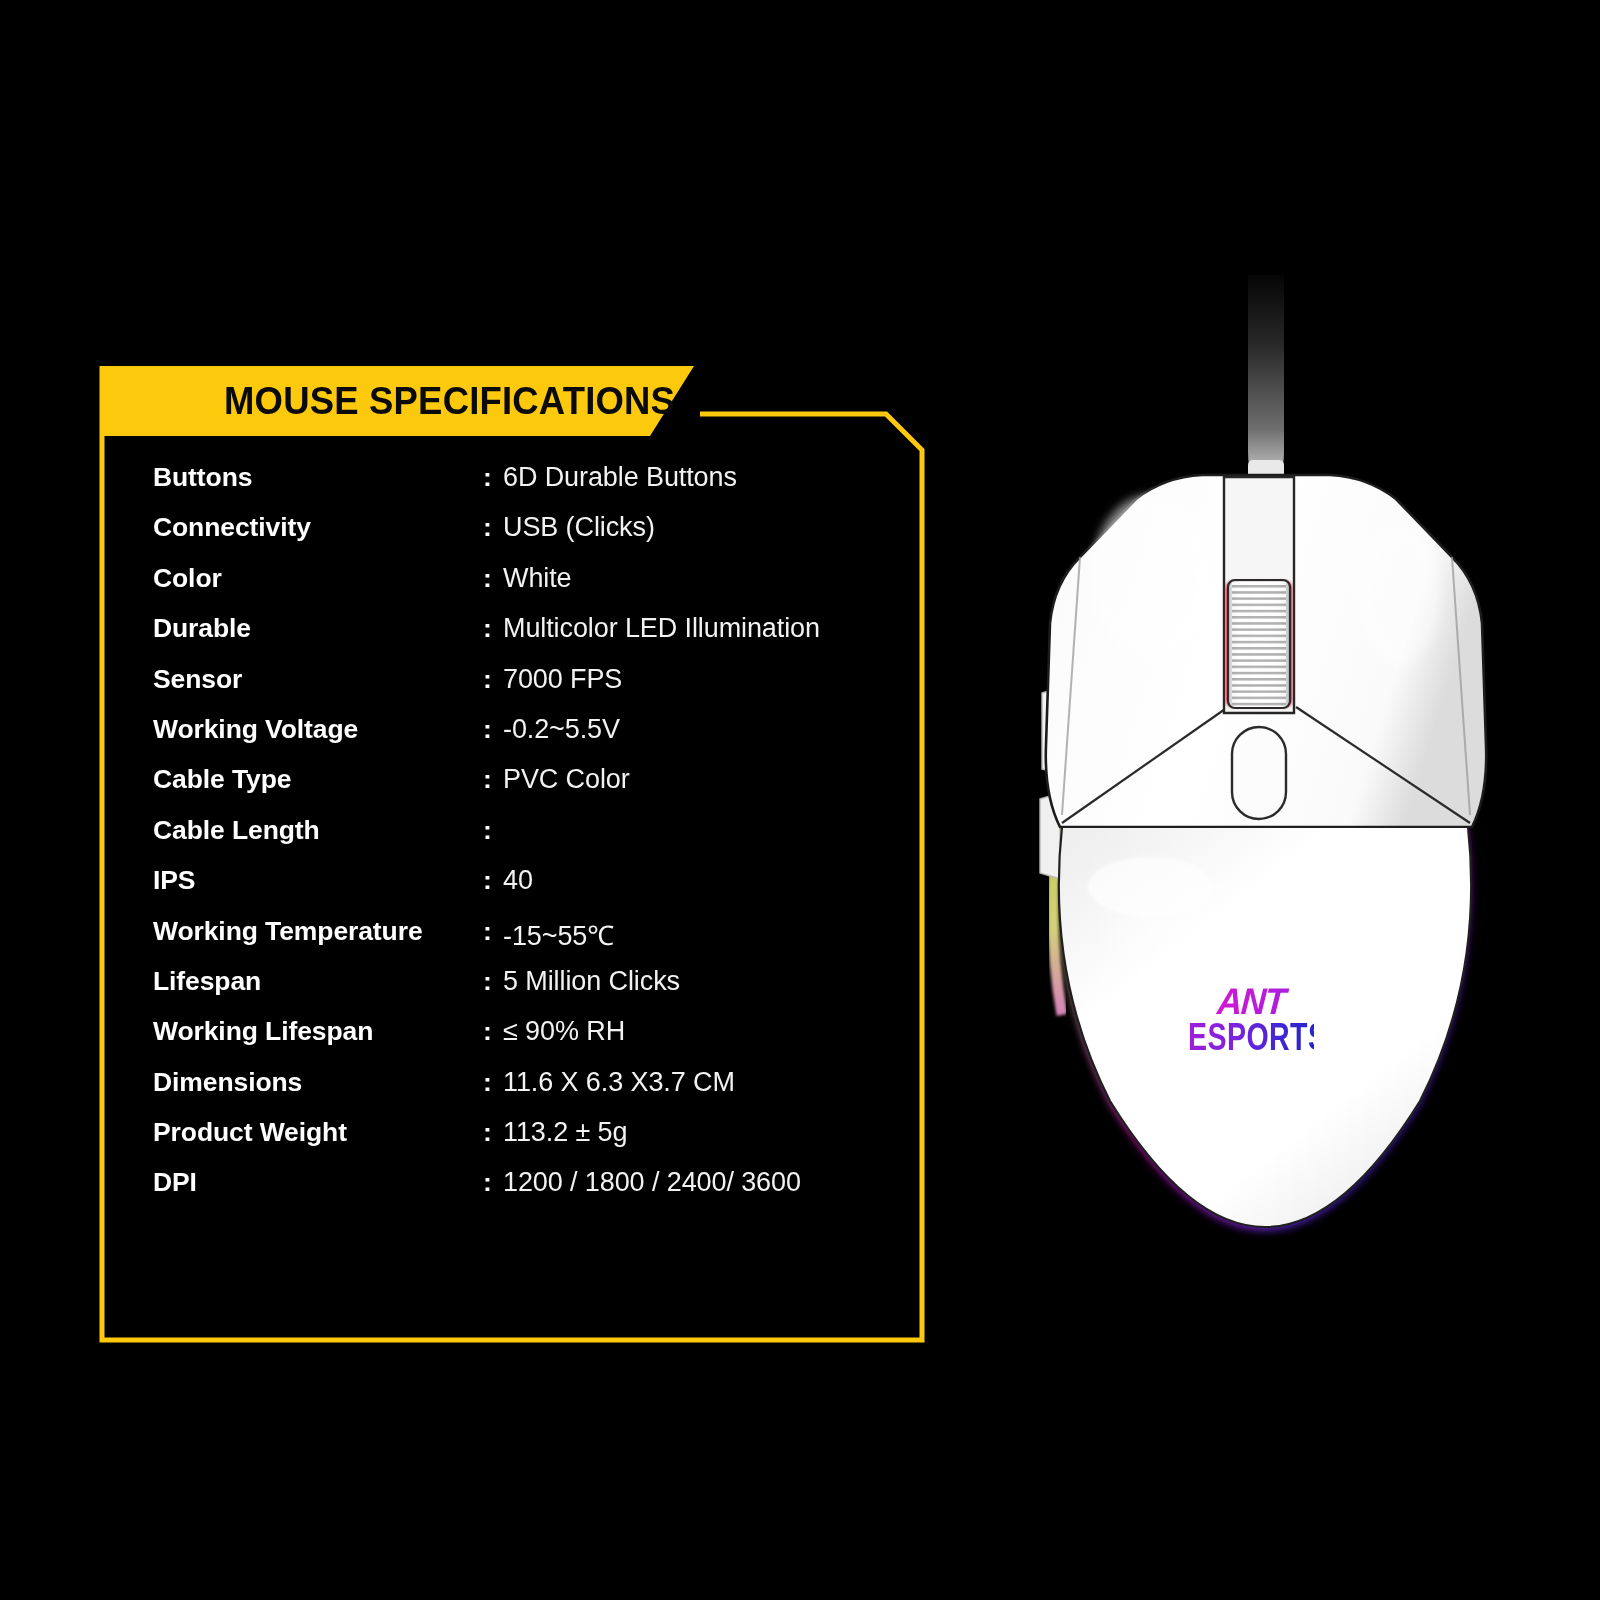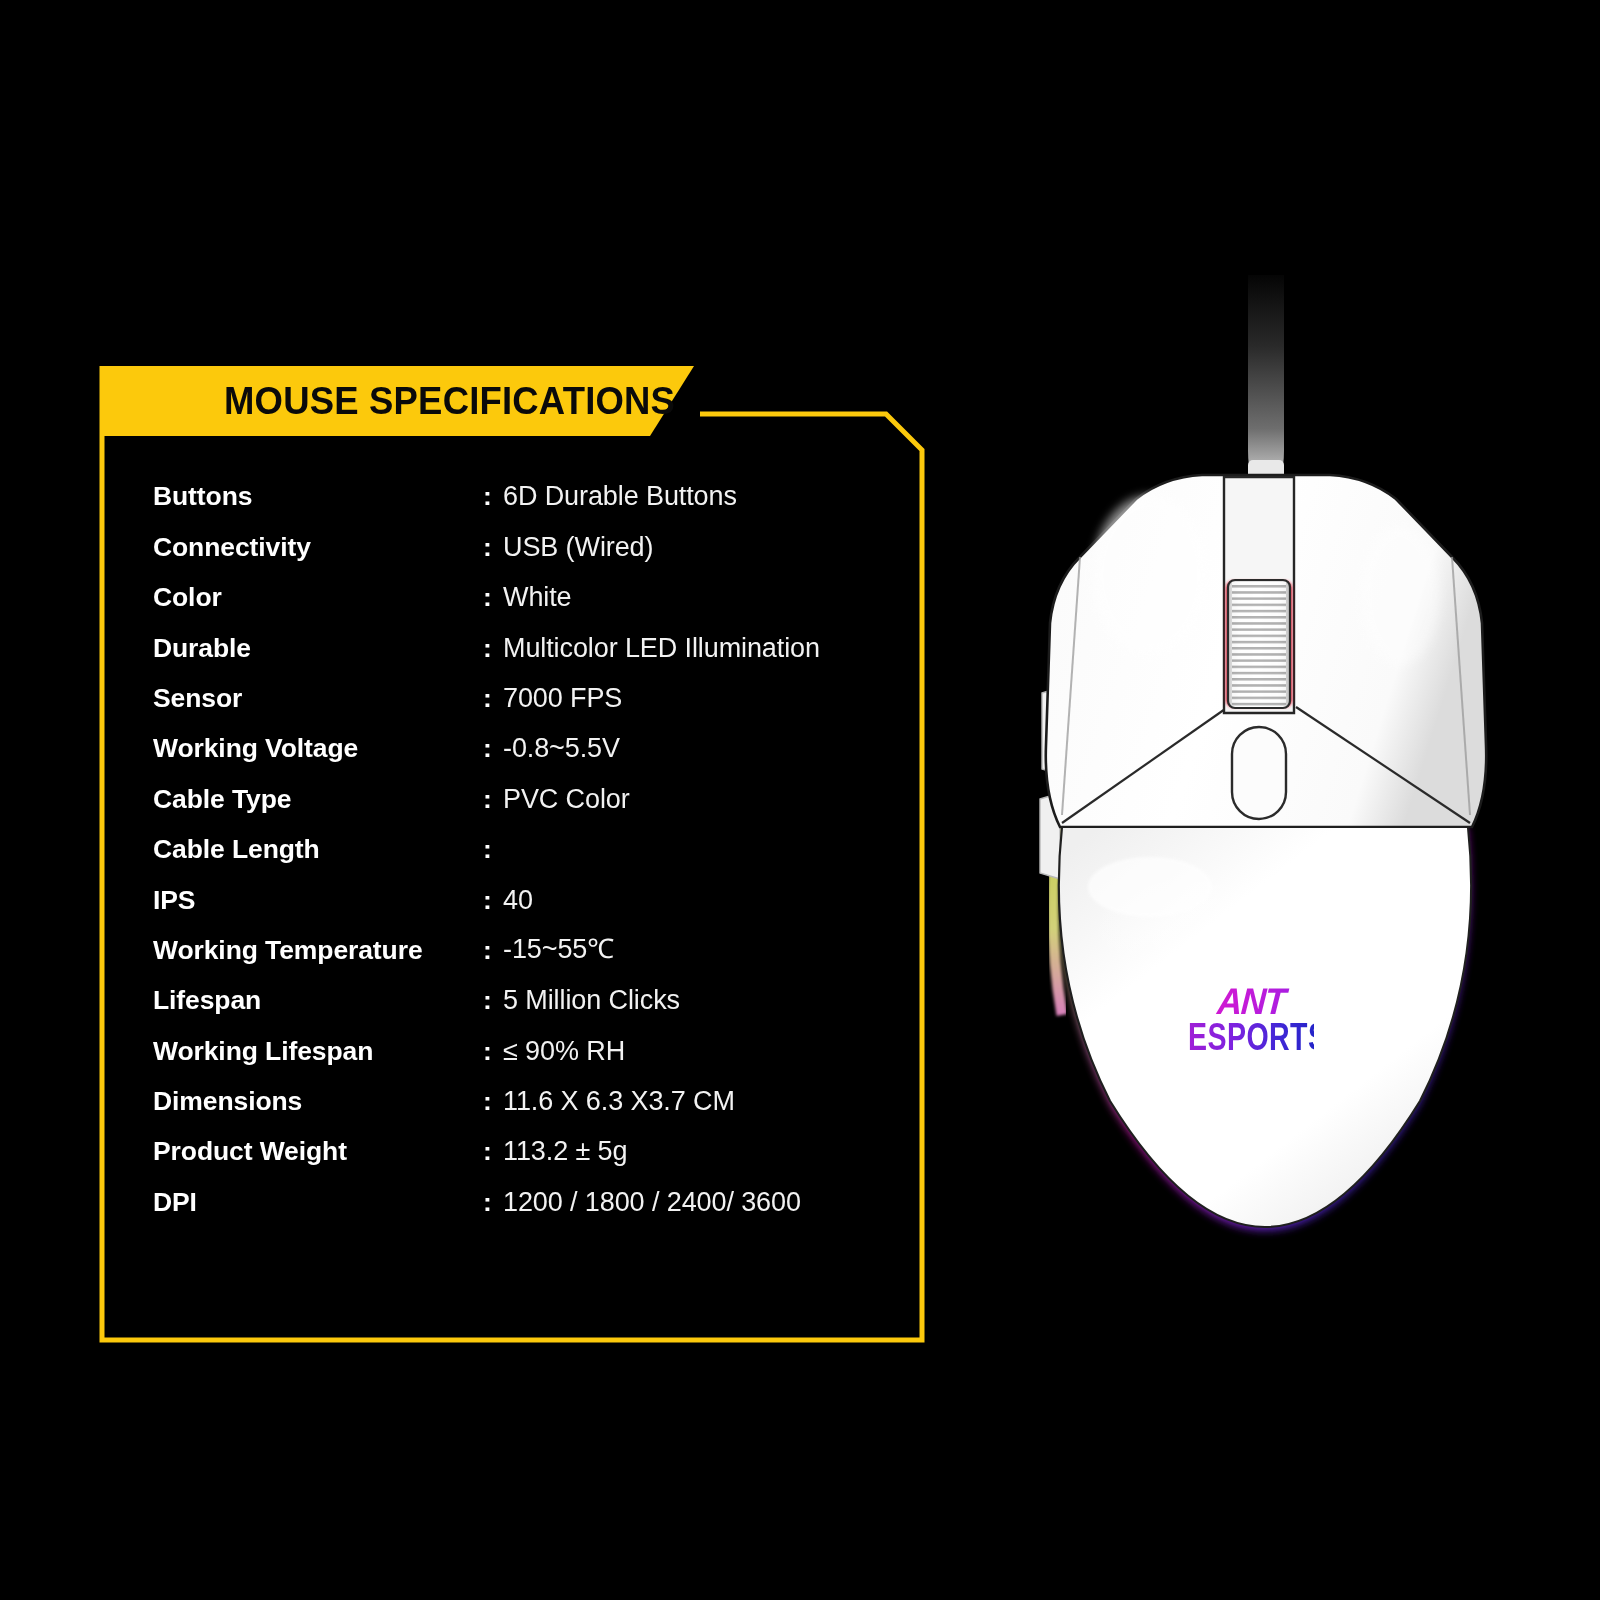--- a/index.html
+++ b/index.html
@@ -69,21 +69,21 @@
   #spec-list {
     position: absolute;
     left: 57px;
     top: 100px;
     width: 760px;
   }
   .spec-row {
     position: relative;
     height: 50.4px;
     display: flex;
-    align-items: flex-end;
+    align-items: flex-start;
     white-space: nowrap;
   }
   .spec-label {
     width: 330px;
     flex: 0 0 330px;
     font-size: 26.5px;
     font-weight: bold;
     color: #ffffff;
     letter-spacing: -0.1px;
     overflow: visible;
@@ -173,21 +173,21 @@
 
     <div class="spec-row">
       <span class="spec-label">Buttons</span>
       <span class="spec-sep">:</span>
       <span class="spec-value">6D Durable Buttons</span>
     </div>
 
     <div class="spec-row">
       <span class="spec-label">Connectivity</span>
       <span class="spec-sep">:</span>
-      <span class="spec-value">USB (Wired)</span>
+      <span class="spec-value">USB (Clicks)</span>
     </div>
 
     <div class="spec-row">
       <span class="spec-label">Color</span>
       <span class="spec-sep">:</span>
       <span class="spec-value">White</span>
     </div>
 
     <div class="spec-row">
       <span class="spec-label">Durable</span>
@@ -197,21 +197,21 @@
 
     <div class="spec-row">
       <span class="spec-label">Sensor</span>
       <span class="spec-sep">:</span>
       <span class="spec-value">7000 FPS</span>
     </div>
 
     <div class="spec-row">
       <span class="spec-label">Working Voltage</span>
       <span class="spec-sep">:</span>
-      <span class="spec-value">-0.8~5.5V</span>
+      <span class="spec-value">-0.2~5.5V</span>
     </div>
 
     <div class="spec-row">
       <span class="spec-label">Cable Type</span>
       <span class="spec-sep">:</span>
       <span class="spec-value">PVC Color</span>
     </div>
 
     <div class="spec-row">
       <span class="spec-label">Cable Length</span>

